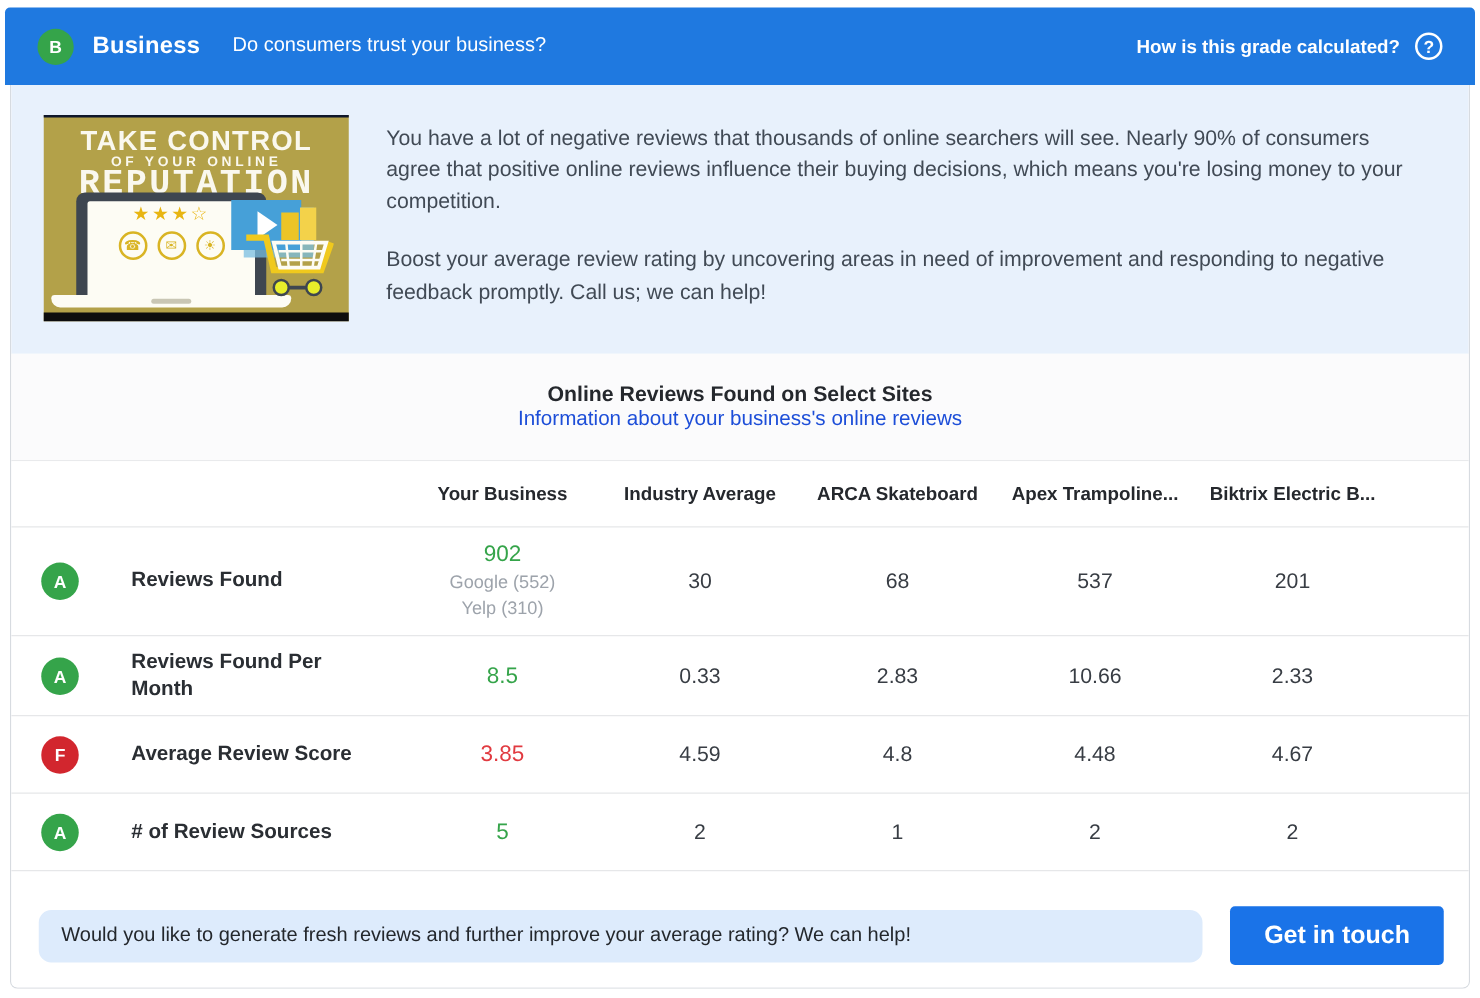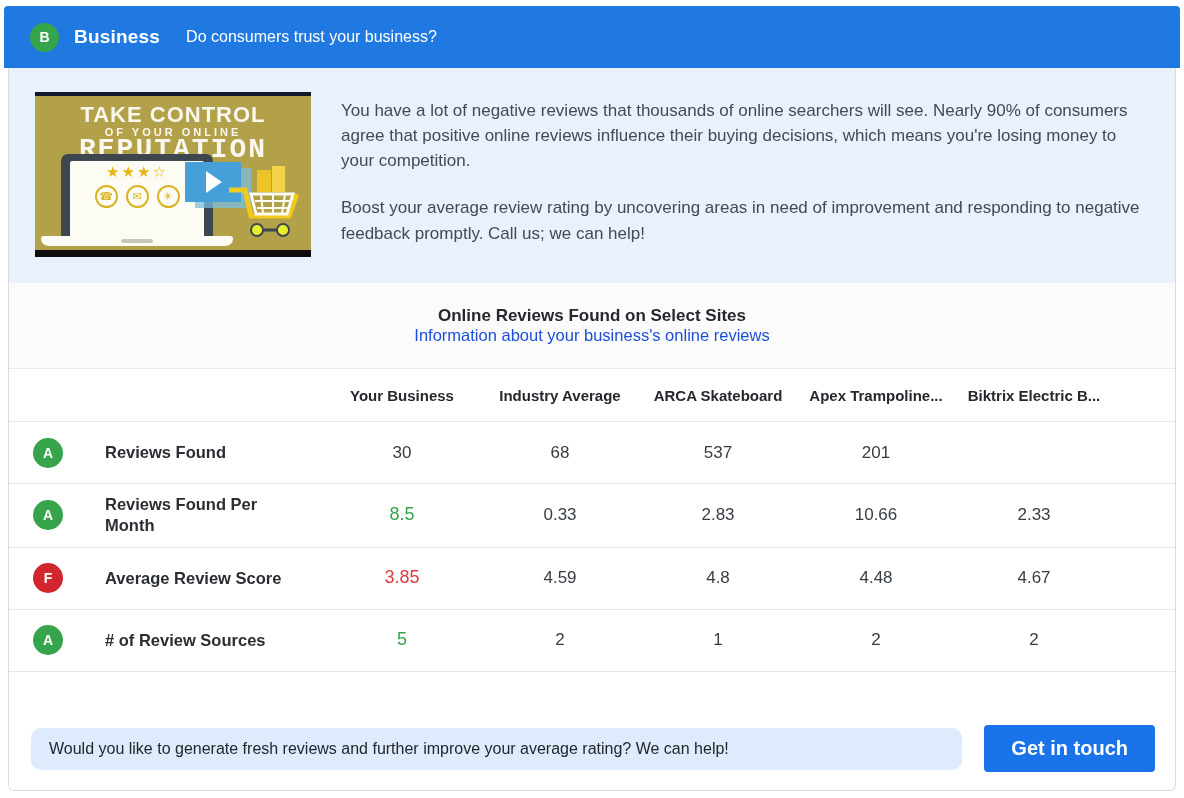--- a/index.html
+++ b/index.html
@@ -22,22 +22,22 @@
     display: flex; align-items: center; justify-content: center;
     font-size: 14px; font-weight: bold; margin-left: 12px; }
 
   
   .card { position: absolute; top: 68px; left: 8px; right: 8px; bottom: 7px;
     background: #fff; border: 1px solid #d7dbe0; border-top: none;
     border-radius: 0 0 6px 6px; overflow: hidden; display: flex; flex-direction: column; }
 
   
   .intro { background: #e8f1fc; padding: 24px 26px 26px; display: flex; gap: 30px; }
-  .vthumb { position: relative; width: 276px; height: 165px; background: #b3a149;
-    border-top: 4px solid #0f172a; border-bottom: 7px solid #0d0d0d;
+  .vthumb { position: relative; width: 244px; height: 165px; background: #b3a149;
+    border-top: 2px solid #0f172a; border-bottom: 7px solid #0d0d0d;
     overflow: hidden; flex-shrink: 0; cursor: pointer; }
   .vt-l1 { text-align: center; color: #faf8ee; font-weight: bold; font-size: 22px;
     letter-spacing: 1px; margin-top: 6px; }
   .vt-l2 { text-align: center; color: #faf8ee; font-weight: bold; font-size: 11px;
     letter-spacing: 3px; margin-top: -2px; }
   .vt-l3 { text-align: center; color: #faf8ee; font-weight: bold; font-size: 28px;
     letter-spacing: 2px; margin-top: -4px; font-family: Liberation Mono, monospace; }
   .laptop { position: absolute; left: 26px; bottom: 12px; width: 152px; height: 84px;
     background: #3e4650; border-radius: 7px 7px 0 0; padding: 7px 9px 0; }
   .screen { width: 100%; height: 100%; background: #fdfcf4; border-radius: 2px;
@@ -96,20 +96,24 @@
 </style>
 </head>
 <body>
 
 <div class="page">
 
   <div class="hdr">
     <div class="grade-badge-hdr">B</div>
     <div class="hdr-title">Business</div>
     <div class="hdr-sub">Do consumers trust your business?</div>
+    <div class="hdr-right">
+      <span class="hdr-link">How is this grade calculated?</span>
+      <span class="q-icon">?</span>
+    </div>
   </div>
 
   <div class="card">
 
     <div class="intro">
       <div class="vthumb">
         <div class="vt-l1">TAKE CONTROL</div>
         <div class="vt-l2">OF YOUR ONLINE</div>
         <div class="vt-l3">REPUTATION</div>
         <div class="laptop">
@@ -160,20 +164,27 @@
           <div class="col-head">ARCA Skateboard</div>
           <div class="col-head">Apex Trampoline...</div>
           <div class="col-head">Biktrix Electric B...</div>
         </div>
       <div>
           <div class="trow drow">
     <div class="badge-cell">
       <div class="grade-badge" style="background: rgb(53, 164, 74);">A</div>
     </div>
     <div class="metric">Reviews Found</div>
+    <div class="yb-cell">
+      <div class="yb-value" style="color: rgb(53, 164, 74);">902</div>
+      <div class="yb-details">
+                <div>Google (552)</div>
+                <div>Yelp (310)</div>
+              </div>
+    </div>
   <div class="num">30</div>
             <div class="num">68</div>
             <div class="num">537</div>
             <div class="num">201</div>
           </div>
           <div class="trow drow">
     <div class="badge-cell">
       <div class="grade-badge" style="background: rgb(53, 164, 74);">A</div>
     </div>
     <div class="metric">Reviews Found Per Month</div>

